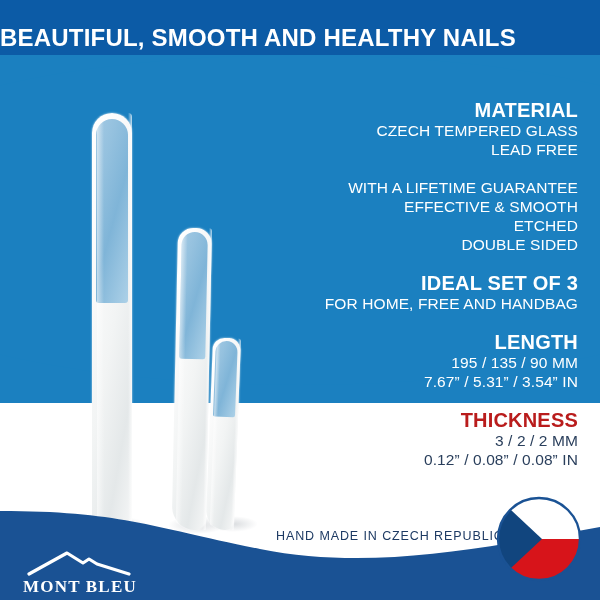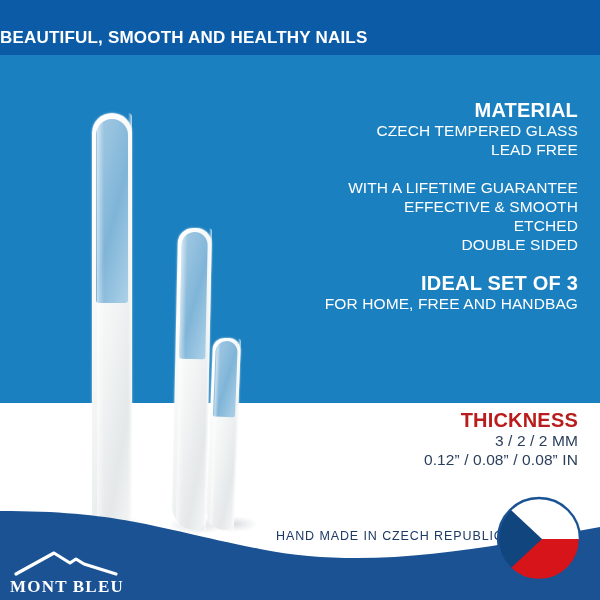--- a/index.html
+++ b/index.html
@@ -45,23 +45,23 @@
     left: 0; top: 403px;
     width: 600px; height: 197px;
     background: #ffffff;
   }
 
   
   .title {
     position: absolute;
     left: 0; top: 23px;
     width: 484px;
-    text-align: left;
+    text-align: center;
     color: #ffffff;
-    font-size: 17px;
+    font-size: 24px;
     font-weight: bold;
     letter-spacing: 0.2px;
     line-height: 30px;
     white-space: nowrap;
   }
 
   
   .file {
     position: absolute;
     transform-origin: 50% 0%;
@@ -181,21 +181,21 @@
     left: 0;
     top: 487px;
     width: 600px;
     height: 113px;
     overflow: hidden;
   }
   .footer-band svg { display: block; }
 
   .logo {
     position: absolute;
-    left: 10px;
+    left: 23px;
     top: 548px;
     width: 112px;
   }
   .logo-mark { display: block; margin: 0 auto 1px auto; }
   .logo-text {
     color: #ffffff;
     font-family: "Liberation Serif", serif;
     font-size: 17px;
     font-weight: bold;
     letter-spacing: 1.2px;
@@ -267,20 +267,25 @@
     </div>
     <div class="spec-group">
       <div class="spec-line">WITH A LIFETIME GUARANTEE</div>
       <div class="spec-line">EFFECTIVE &amp; SMOOTH</div>
       <div class="spec-line">ETCHED</div>
       <div class="spec-line">DOUBLE SIDED</div>
     </div>
     <div class="spec-group">
       <div class="spec-head">IDEAL SET OF 3</div>
       <div class="spec-line">FOR HOME, FREE AND HANDBAG</div>
+    </div>
+    <div class="spec-group">
+      <div class="spec-head">LENGTH</div>
+      <div class="spec-line">195 / 135 / 90 MM</div>
+      <div class="spec-line">7.67” / 5.31” / 3.54” IN</div>
     </div>
   </div>
 
   <div class="specs-dark">
     <div class="spec-group">
       <div class="spec-head">THICKNESS</div>
       <div class="spec-line">3 / 2 / 2 MM</div>
       <div class="spec-line">0.12” / 0.08” / 0.08” IN</div>
     </div>
   </div>

